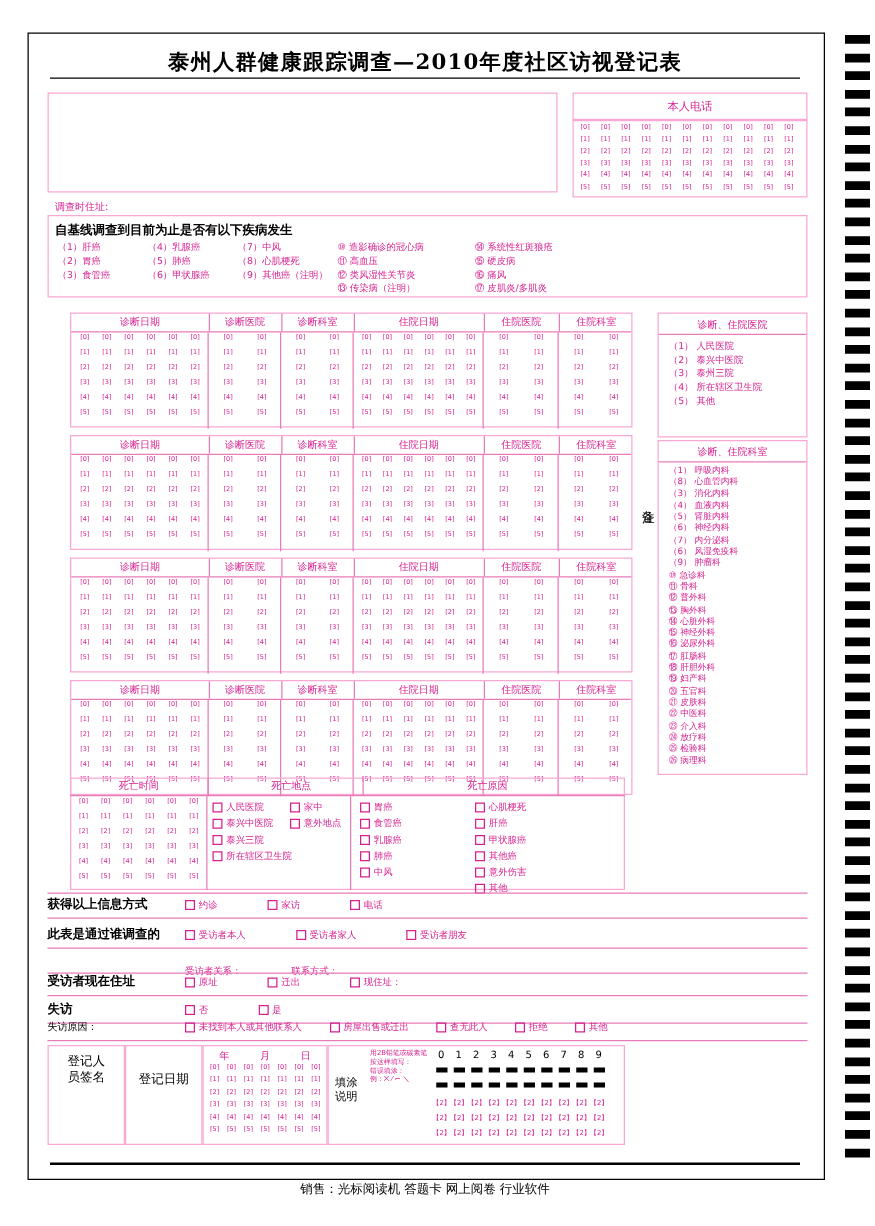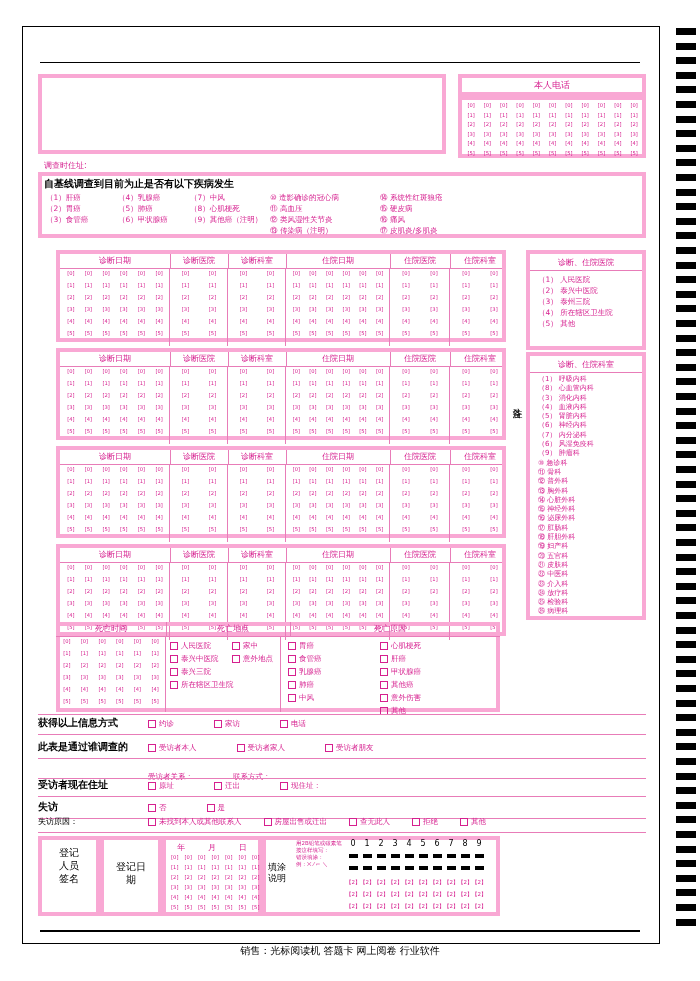--- a/index.html
+++ b/index.html
@@ -38,21 +38,21 @@
     border-top:1px solid #000;
   }
   .bottom-rule{
     position:absolute;left:40px;top:930px;width:600px;height:0;
     border-top:2px solid #000;
   }
   .footer{
     position:absolute;left:40px;top:944px;width:600px;text-align:center;
     font-size:10px;color:#000;font-family:"DejaVu Serif","Liberation Serif",serif;
   }
-  .box{position:absolute;border:4px solid #f9a8d4;box-sizing:border-box;}
+  .box{position:absolute;border:1px solid #f9a8d4;box-sizing:border-box;}
   
   .brow{white-space:nowrap;font-size:5.2px;letter-spacing:0;line-height:6.5px;color:#d6208f;}
   .cell{display:inline-block;width:13px;text-align:center;}
   .hdr{font-size:8px;text-align:center;color:#d6208f;}
   .checkbox{
     display:inline-block;width:6px;height:6px;border:1px solid #d6208f;
     margin-right:3px;vertical-align:middle;
   }
   .item{display:inline-block;margin-right:4px;white-space:nowrap;font-size:7.5px;}
 </style>
@@ -121,20 +121,21 @@
       <div class="m" style="top:817.6px;"></div>
       <div class="m" style="top:832.1999999999999px;"></div>
       <div class="m" style="top:846.8px;"></div>
       <div class="m" style="top:861.4px;"></div>
       <div class="m" style="top:876px;"></div>
       <div class="m" style="top:890.6px;"></div>
     </div>
 
   <div class="frame"></div>
 
+  <div class="title">泰州人群健康跟踪调查—2010年度社区访视登记表</div>
   <div class="title-rule"></div>
 
   <div class="box" style="left:38px;top:74px;width:408px;height:80px;"></div>
   <div style="position:absolute;left:44px;top:160px;font-size:8px;">调查时住址:</div>
 
   <div class="box" style="left:458px;top:74px;width:188px;height:22px;"></div>
   <div style="position:absolute;left:458px;top:79px;width:188px;text-align:center;font-size:9px;">本人电话</div>
   <div class="box" style="left:458px;top:96px;width:188px;height:62px;">
     <div id="phone-grid" style="padding:2px 1px 0 1px;">
         <div class="brow" style="height:9.5px;"><span class="cell" style="width:16.3px;">[0]</span><span class="cell" style="width:16.3px;">[0]</span><span class="cell" style="width:16.3px;">[0]</span><span class="cell" style="width:16.3px;">[0]</span><span class="cell" style="width:16.3px;">[0]</span><span class="cell" style="width:16.3px;">[0]</span><span class="cell" style="width:16.3px;">[0]</span><span class="cell" style="width:16.3px;">[0]</span><span class="cell" style="width:16.3px;">[0]</span><span class="cell" style="width:16.3px;">[0]</span><span class="cell" style="width:16.3px;">[0]</span></div>

